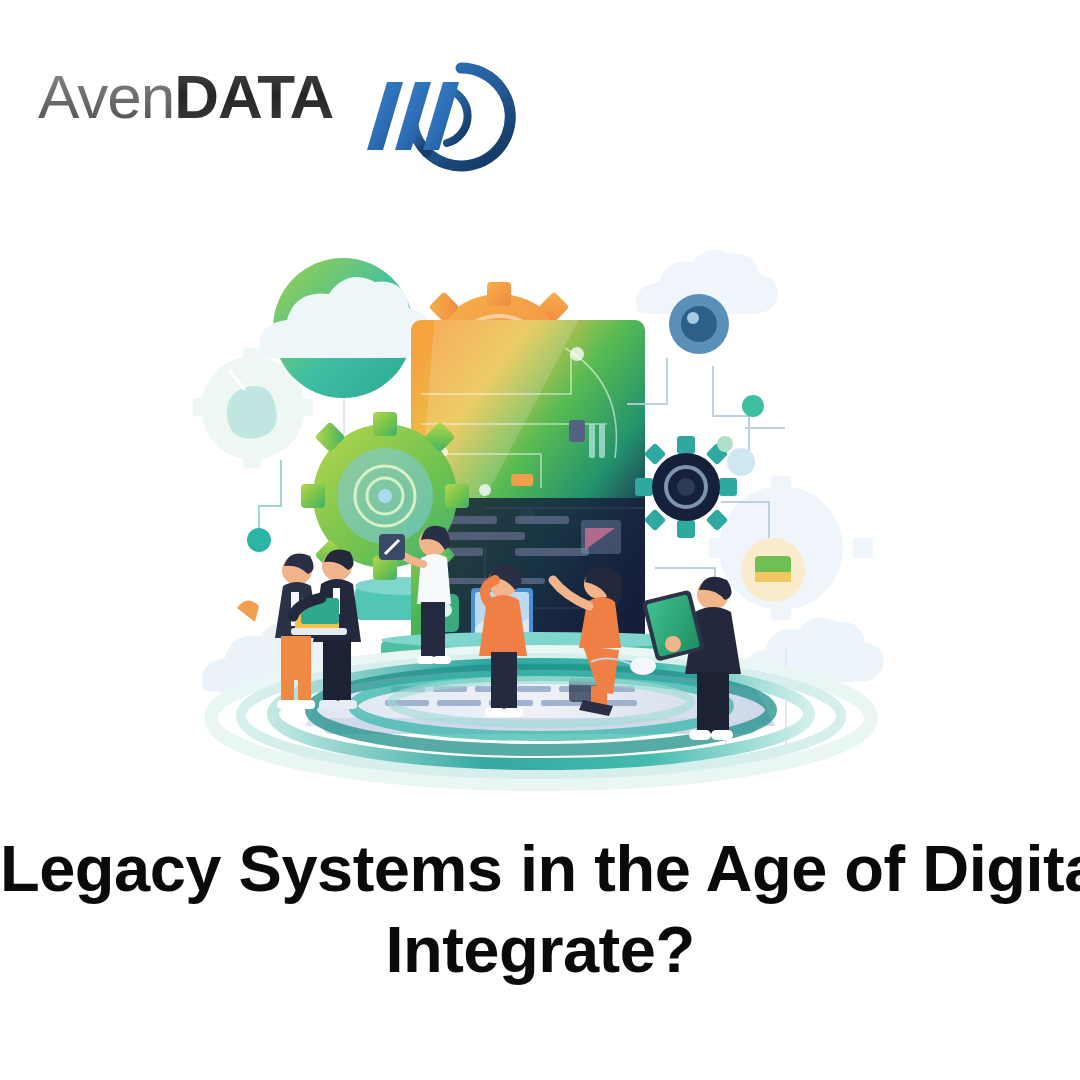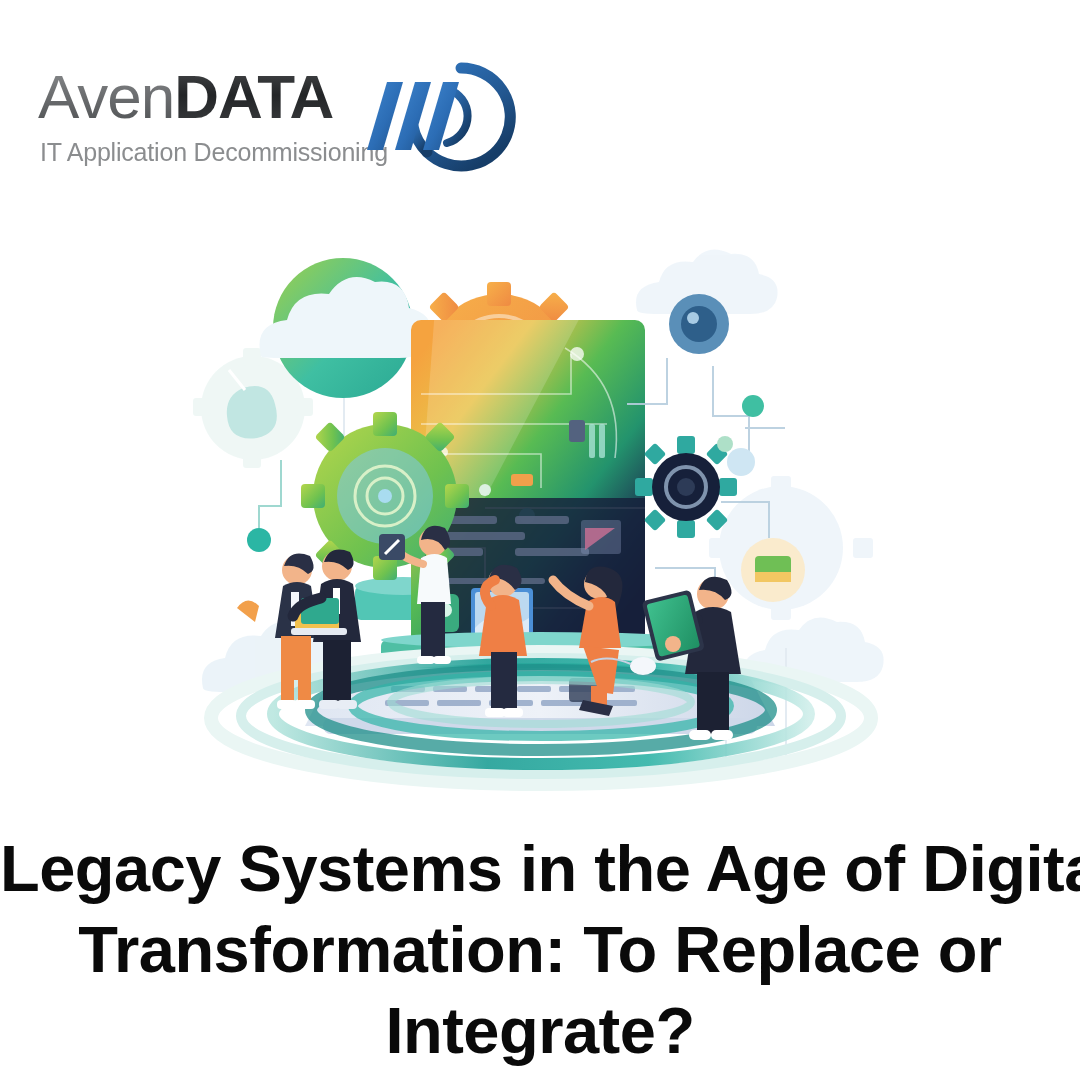--- a/index.html
+++ b/index.html
@@ -51,21 +51,20 @@
 </style>
 </head>
 <body>
 
 <div class="logo">
 
   <div class="logo-word">
     <span class="logo-aven">Aven</span><span class="logo-data">DATA</span>
   </div>
 
-  <div class="logo-tagline">IT Application Decommissioning</div>
 
   <div class="logo-mark">
     <svg viewBox="0 0 180 118" xmlns="http://www.w3.org/2000/svg">
       <defs>
         <linearGradient id="barGrad" x1="0" y1="0" x2="1" y2="1">
           <stop offset="0%" stop-color="#3f86cf"></stop>
           <stop offset="55%" stop-color="#2c6db5"></stop>
           <stop offset="100%" stop-color="#1d4f86"></stop>
         </linearGradient>
         <linearGradient id="ringGrad" x1="0" y1="0" x2="0.6" y2="1">
@@ -421,15 +420,14 @@
 
     <g>
       <ellipse cx="458" cy="418" rx="13" ry="9" fill="#f4f7fb"></ellipse>
       <path d="M446 416 q-24 -10 -40 -2" stroke="#c6d2e2" stroke-width="2" fill="none"></path>
     </g>
   </svg>
 </div>
 
 <div class="headline">
   <span class="hl-line">Legacy Systems in the Age of Digital</span>
-  <span class="hl-line">Transformation: To Replace or</span>
   <span class="hl-line">Integrate?</span>
 </div>
 
 </body></html>

